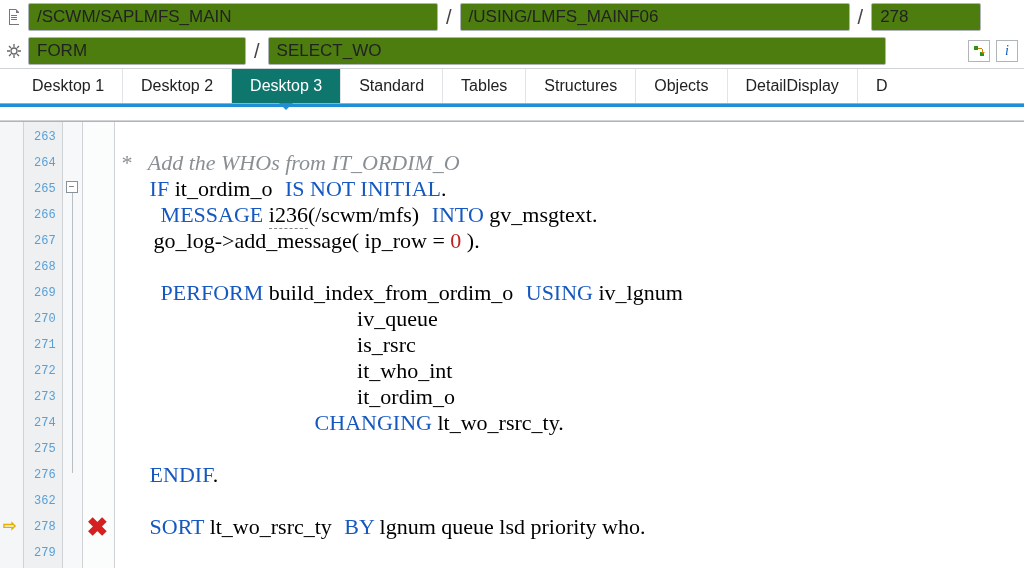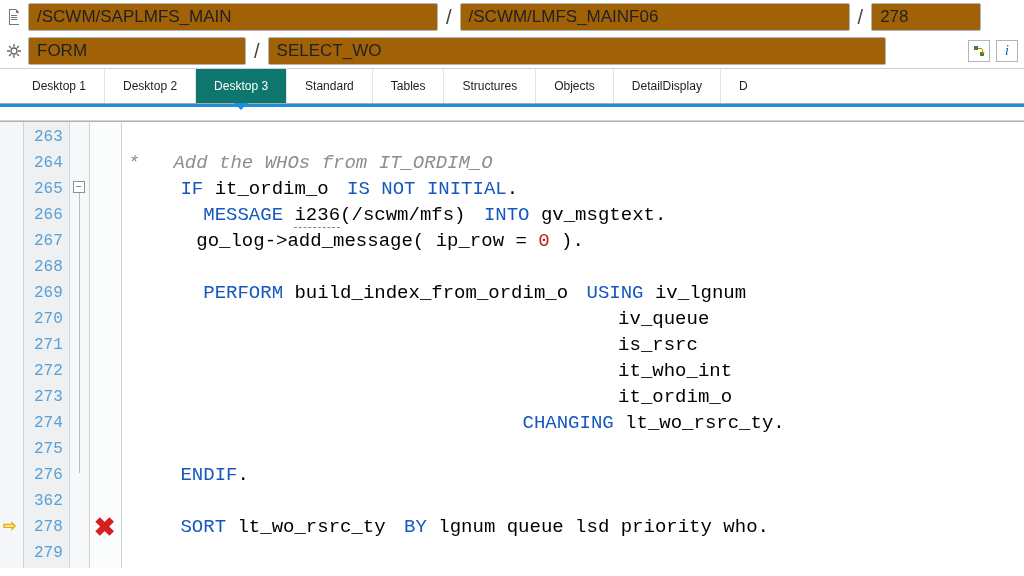--- a/index.html
+++ b/index.html
@@ -18,21 +18,21 @@
     align-items: center;
     padding: 3px 6px;
     gap: 6px;
   }
   .path-icon {
     width: 16px; height: 16px;
     display: inline-flex; align-items: center; justify-content: center;
     color: #555;
   }
   .path-field {
-    background: #a16207;
+    background: #4d7c0f;
     border: 1px solid #b0b5b9;
     border-radius: 2px;
     padding: 4px 8px;
     font-size: 17px;
     color: #222;
     height: 28px;
     display: flex;
     align-items: center;
   }
   .path-slash {
@@ -60,21 +60,21 @@
     border-bottom: 1px solid #a4aaae;
     background: #fff;
     height: 36px;
     align-items: stretch;
     padding-left: 14px;
   }
   .tab {
     padding: 0 18px;
     display: flex;
     align-items: center;
-    font-size: 12px;
+    font-size: 16px;
     color: #222;
     border-right: 1px solid #e1e4e6;
     cursor: pointer;
     position: relative;
   }
   .tab.active {
     background: #0f766e;
     color: #fff;
   }
   .tab.active::after {
@@ -97,21 +97,21 @@
   
   .editor-wrap {
     display: flex;
     border-top: 1px solid #b0b5b9;
   }
   .line-numbers {
     background: #eef0f1;
     border-right: 1px solid #cfd3d6;
     text-align: right;
     font-family: "Consolas","Courier New",monospace;
-    font-size: 16px;
+    font-size: 12px;
     color: #58a0d8;
     padding-top: 2px;
   }
   .line-numbers div {
     height: 26px;
     line-height: 26px;
     padding: 0 6px 0 10px;
   }
   .fold-gutter {
     width: 20px;
@@ -143,22 +143,22 @@
     position: relative;
   }
   .err-x {
     position: absolute;
     left: 4px;
     color: #d42020;
     font-size: 26px;
     font-weight: bold;
   }
   .code {
-    font-family: Liberation Mono, monospace;
-    font-size: 19px;
+    font-family: Liberation Serif, serif;
+    font-size: 22px;
     line-height: 26px;
     padding: 2px 0 0 6px;
     white-space: pre;
     position: relative;
     flex: 1;
   }
   .code .row { height: 26px; }
   .kw { color: #1558c0; margin-left: 7px; }
   .cmt { color: #8a8f94; font-style: italic; }
   .num { color: #c02020; }
@@ -187,21 +187,21 @@
 <div class="path-row">
   <span class="path-icon">
     <svg width="14" height="16" viewBox="0 0 14 16">
         <path fill="#777" d="M2 0h7l3 3v13H2z"></path>
         <path fill="#fff" d="M3 1h6v3h3v11H3z"></path>
         <path fill="#777" d="M4 6h6v1H4zM4 8h6v1H4zM4 10h6v1H4z"></path>
       </svg>
   </span>
   <div class="path-field" style="flex:0 0 410px">/SCWM/SAPLMFS_MAIN</div>
   <span class="path-slash">/</span>
-  <div class="path-field" style="flex:0 0 390px">/SCWM/LMFS_MAINF06</div>
+  <div class="path-field" style="flex:0 0 390px">/USING/LMFS_MAINF06</div>
   <span class="path-slash">/</span>
   <div class="path-field" style="flex:0 0 110px">278</div>
 </div>
 
 <div class="path-row">
   <span class="path-icon">
     <svg width="16" height="16" viewBox="0 0 16 16">
         <circle cx="8" cy="8" r="3" fill="none" stroke="#666" stroke-width="1.3"></circle>
         <path stroke="#666" stroke-width="1.3" d="M8 1v3M8 12v3M1 8h3M12 8h3M3 3l2 2M11 11l2 2M13 3l-2 2M5 11l-2 2"></path>
       </svg>

